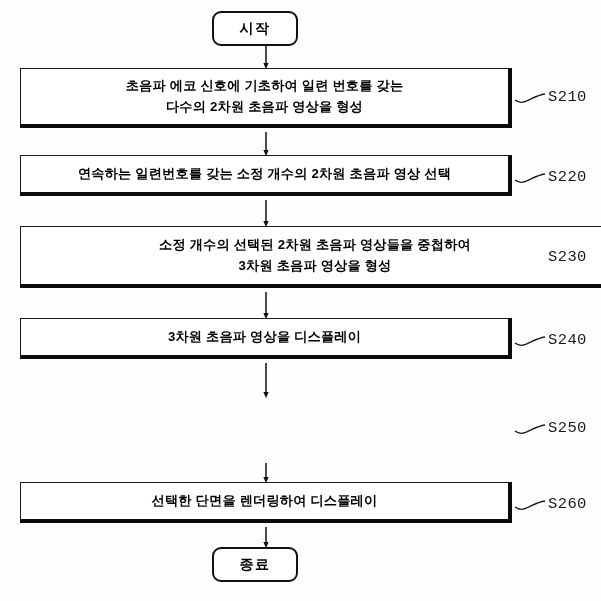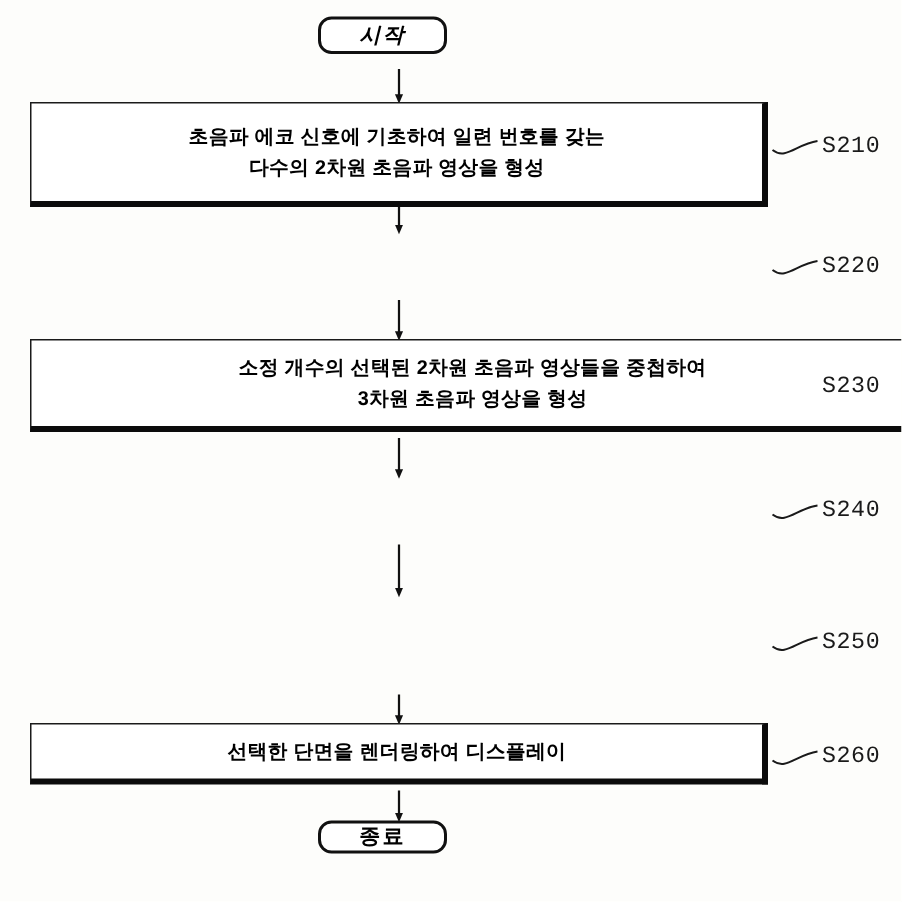--- a/index.html
+++ b/index.html
@@ -24,22 +24,22 @@
     border: 2.2px solid #111111;
     border-radius: 9px;
     display: flex;
     align-items: center;
     justify-content: center;
     color: #000000;
     font-size: 14px;
     font-weight: 700;
     letter-spacing: 1.5px;
   }
-  #node-start { left: 212px; top: 11px;  width: 86px; height: 25px; font-style: italic; }
-  #node-end   { left: 212px; top: 547px; width: 86px; height: 22px; }
+  #node-start { left: 212px; top: 11px;  width: 86px; height: 35px; }
+  #node-end   { left: 212px; top: 547px; width: 86px; height: 35px; }
 
   
   .process {
     position: absolute;
     box-sizing: border-box;
     background: #ffffff;
     border: 1.4px solid #1a1a1a;
     border-right-width: 4px;
     border-bottom-width: 4px;
     border-right-color: #0b0b0b;
@@ -52,21 +52,21 @@
   .process .ptext {
     color: #000000;
     font-size: 13.2px;
     font-weight: 700;
     line-height: 1.55;
     letter-spacing: 0.2px;
     white-space: pre-line;
     padding: 0 12px;
   }
 
-  #box-s210 { left: 20px; top: 68px;  width: 492px; height: 70px; }
+  #box-s210 { left: 20px; top: 68px;  width: 492px; height: 60px; }
   #box-s220 { left: 20px; top: 155px; width: 492px; height: 41px; }
   #box-s230 { left: 20px; top: 226px; width: 593px; height: 62px; justify-content: center; }
   #box-s240 { left: 20px; top: 318px; width: 492px; height: 41px; }
   #box-s250 { left: 20px; top: 397px; width: 492px; height: 62px; }
   #box-s260 { left: 20px; top: 482px; width: 492px; height: 41px; align-items: center; }
 
   
   .connector {
     position: absolute;
     left: 0;
@@ -125,23 +125,29 @@
   </svg>
 
   <div class="terminal" id="node-start">
     <span>시작</span>
   </div>
 
   <div class="process" id="box-s210">
     <span class="ptext">초음파 에코 신호에 기초하여 일련 번호를 갖는
 다수의 2차원 초음파 영상을 형성</span>
   </div>
+  <div class="process" id="box-s220">
+    <span class="ptext">연속하는 일련번호를 갖는 소정 개수의 2차원 초음파 영상 선택</span>
+  </div>
   <div class="process" id="box-s230">
     <span class="ptext">소정 개수의 선택된 2차원 초음파 영상들을 중첩하여
 3차원 초음파 영상을 형성</span>
+  </div>
+  <div class="process" id="box-s240">
+    <span class="ptext">3차원 초음파 영상을 디스플레이</span>
   </div>
   <div class="process" id="box-s260">
     <span class="ptext">선택한 단면을 렌더링하여 디스플레이</span>
   </div>
 
   <div class="terminal" id="node-end">
     <span>종료</span>
   </div>
 
   <div class="steplabel" id="lbl-s210">S210</div>

